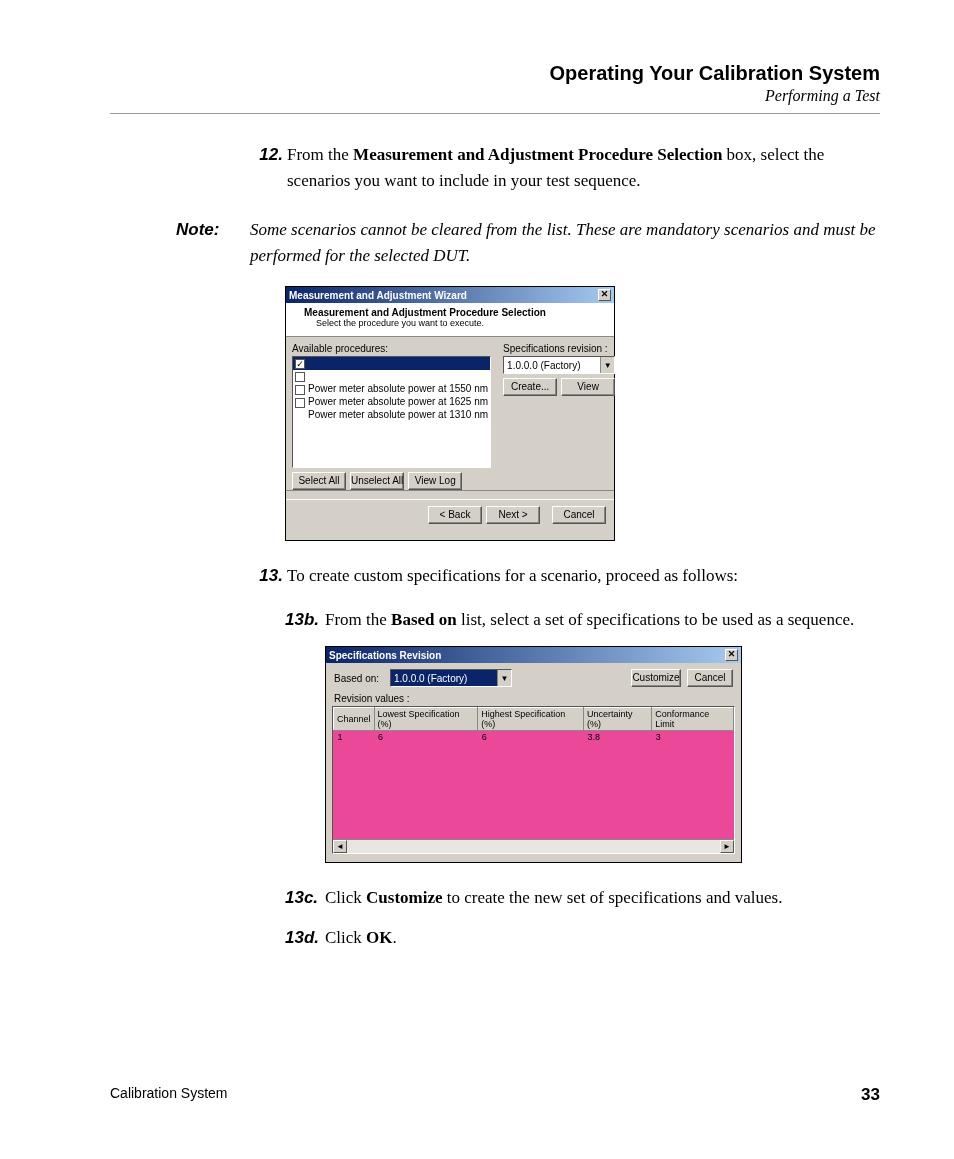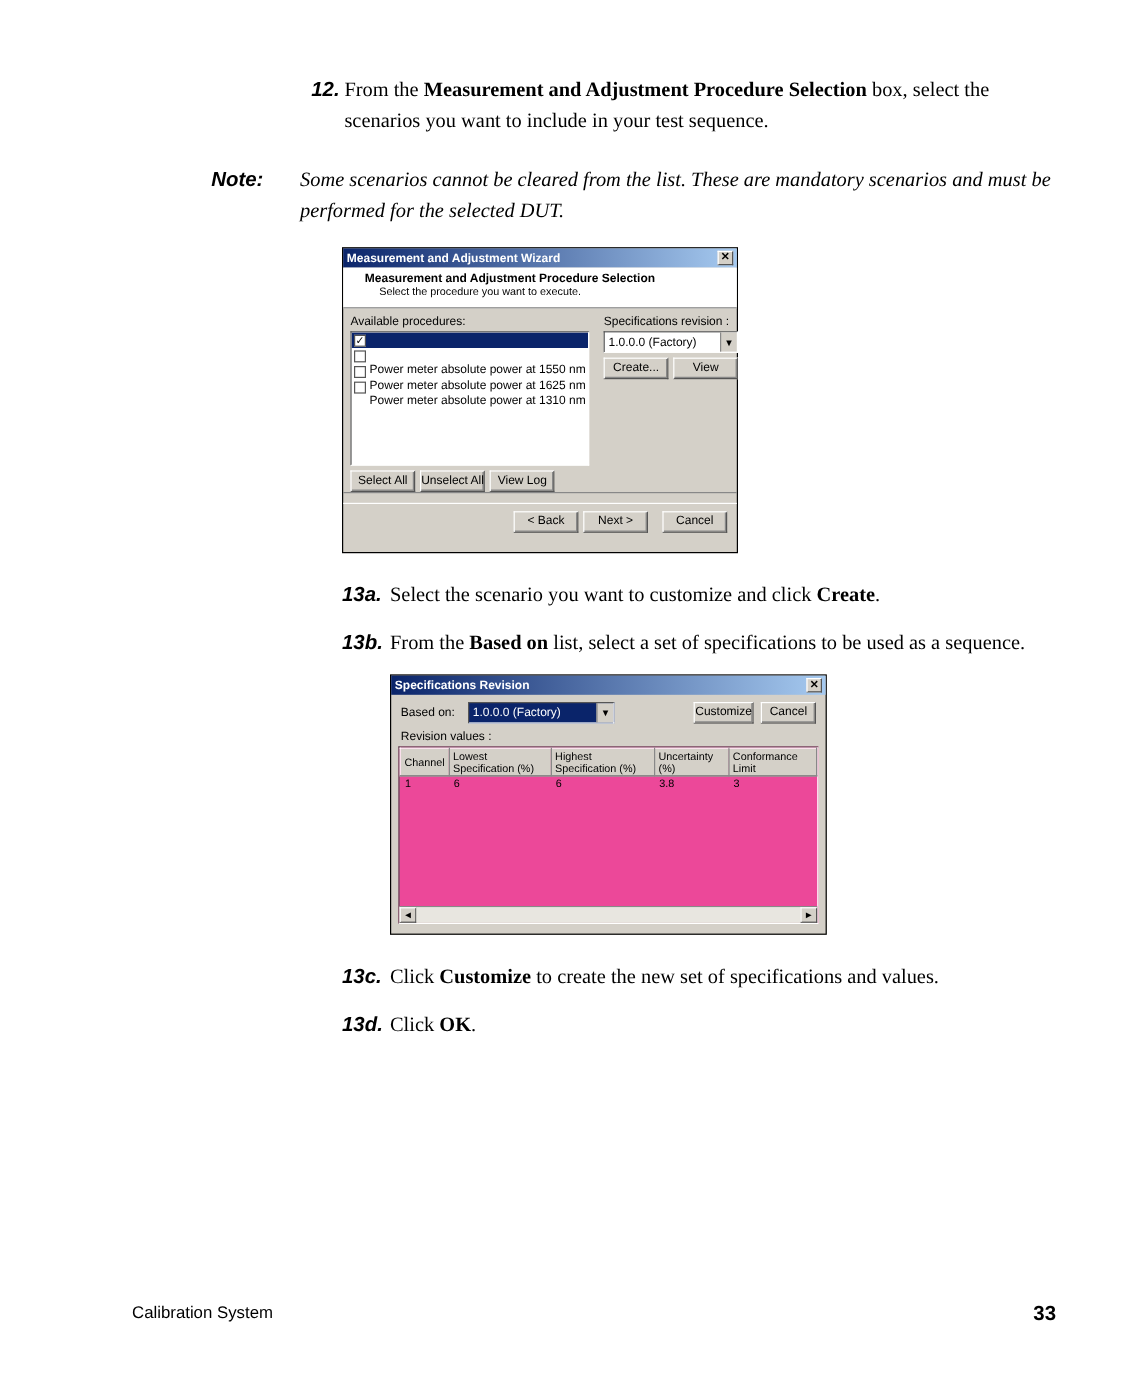--- a/index.html
+++ b/index.html
@@ -175,21 +175,21 @@
   }
   .combo .val { flex:1; }
   .dlg1-footer {
     display:flex; justify-content:flex-end; gap:4px;
     padding: 6px 8px 16px; border-top: 1px solid #fff;
     margin-top: 8px;
   }
   .dlg1-footer-wrap { border-top:1px solid #888; }
 
   
-  .dlg2 { width: 364px; margin-left: 215px; }
+  .dlg2 { width: 417px; margin-left: 215px; }
   .dlg2-top { display:flex; align-items:center; gap:6px; padding: 6px 8px 2px; }
   .dlg2-top .lbl { font-size:10px; width:50px; }
   .dlg2-top .cmb { flex:0 0 122px; }
   .dlg2-top .sp { flex:1; }
   .rev-lbl { font-size:10px; padding: 4px 8px 2px; }
   .tablebox {
     margin: 0 6px 2px;
     background:#ec4899;
     border:1px solid #7b7b7b;
     border-top-color:#555; border-left-color:#555;
@@ -218,20 +218,24 @@
     border:1px solid #fff;
     border-right-color:#555; border-bottom-color:#555;
     font-size:8px; display:flex; align-items:center; justify-content:center;
   }
   .hscroll .track { flex:1; background:#e8e6e0; }
 </style>
 </head>
 <body>
 
 <div class="page">
+  <div class="header">
+    <h1>Operating Your Calibration System</h1>
+    <div class="sub">Performing a Test</div>
+  </div>
 
   <div class="step indent1">
     <div class="num">12.</div>
     <div class="body">
       <span>From the </span><b>Measurement and Adjustment Procedure Selection</b><span> box, select the scenarios you want to include in your test sequence.</span>
     </div>
   </div>
 
   <div class="note-row">
     <div class="label">Note:</div>
@@ -288,28 +292,26 @@
     </div>
     <div class="dlg1-footer-wrap">
       <div class="dlg1-footer">
         <div class="winbtn">&lt; Back</div>
         <div class="winbtn">Next &gt;</div>
         <div class="winbtn" style="margin-left:8px">Cancel</div>
       </div>
     </div>
   </div>
 
+  <div class="step indent1">
+    <div class="num">13.</div>
+    <div class="body">To create custom specifications for a scenario, proceed as follows:</div>
+  </div>
 
   <div class="substeps">
-    <div class="sub-step">
-      <div class="num">13a.</div>
-      <div class="body">
-        <span>Select the scenario you want to customize and click </span><b>Create</b><span>.</span>
-      </div>
-    </div>
     <div class="sub-step">
       <div class="num">13b.</div>
       <div class="body">
         <span>From the </span><b>Based on</b><span> list, select a set of specifications to be used as a sequence.</span>
       </div>
     </div>
   </div>
 
   <div class="dlg dlg2">
     <div class="titlebar">

